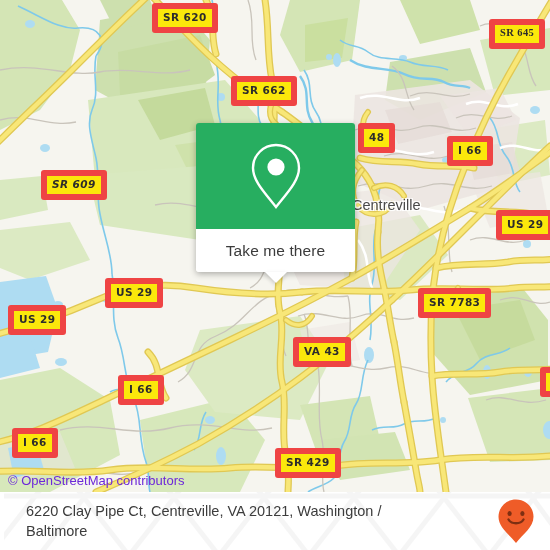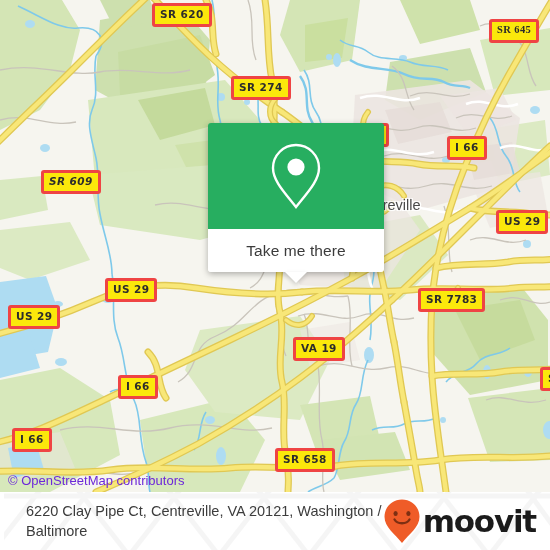--- a/index.html
+++ b/index.html
@@ -26,21 +26,21 @@
     height: 492px;
     overflow: hidden;
     background: #f6f5ef;
   }
   .map-svg { position:absolute; left:0; top:0; display:block; }
 
   
   .shield {
     position: absolute;
     background: #fbe80b;
-    border: 3px solid #ef4444;
+    border: 6px solid #ef4444;
     border-radius: 3px;
     color: #2c2c2c;
     font-family: "DejaVu Sans", sans-serif;
     font-weight: bold;
     font-size: 10.5px;
     line-height: 1;
     padding: 3px 5px 4px 5px;
     letter-spacing: 0.4px;
     white-space: nowrap;
     box-sizing: border-box;
@@ -66,23 +66,23 @@
     bottom: 4px;
     font-family: "Liberation Sans", sans-serif;
     font-size: 13px;
     color: #6d28d9;
     white-space: nowrap;
   }
 
   
   .card {
     position: absolute;
-    left: 208px;
+    left: 196px;
     top: 123px;
-    width: 176px;
+    width: 159px;
     border-radius: 3px;
     box-shadow: 0 2px 6px rgba(0,0,0,0.30);
     overflow: visible;
     z-index: 40;
   }
   .card-top {
     height: 106px;
     border-radius: 3px 3px 0 0;
     display: flex;
     align-items: center;
@@ -387,33 +387,33 @@
           <path d="M276,98 C268,106 268,118 276,124"></path>
           <path d="M432,292 C442,300 452,298 458,288"></path>
           <path d="M286,320 C296,328 306,326 312,316"></path>
         </g>
       </g>
     </svg>
 
     <div>
       <div class="shield" style="left:152px; top:3px;">SR 620</div>
       <div class="shield" style="left:489px; top:19px;font-family:Liberation Serif, serif;">SR 645</div>
-      <div class="shield" style="left:231px; top:76px;">SR 274</div>
+      <div class="shield" style="left:231px; top:76px;">SR 662</div>
       <div class="shield" style="left:358px; top:123px; z-index:5;">48</div>
       <div class="shield" style="left:447px; top:136px;">I 66</div>
       <div class="shield" style="left:41px;  top:170px;font-style:italic;">SR 609</div>
       <div class="shield" style="left:496px; top:210px;">US 29</div>
       <div class="shield" style="left:105px; top:278px;">US 29</div>
       <div class="shield" style="left:418px; top:288px;">SR 7783</div>
       <div class="shield" style="left:8px;   top:305px;">US 29</div>
-      <div class="shield" style="left:293px; top:337px;">VA 19</div>
+      <div class="shield" style="left:293px; top:337px;">VA 43</div>
       <div class="shield" style="left:540px; top:367px;">S</div>
       <div class="shield" style="left:118px; top:375px;">I 66</div>
       <div class="shield" style="left:12px;  top:428px;">I 66</div>
-      <div class="shield" style="left:275px; top:448px;">SR 658</div>
+      <div class="shield" style="left:275px; top:448px;">SR 429</div>
     </div>
 
     <div class="place-label" style="left:352px; top:197px;">Centreville</div>
 
     <div class="osm-attrib">© OpenStreetMap contributors</div>
 
     <div class="card">
       <div class="card-top" style="background:#27ae60;">
         <svg width="58" height="72" viewBox="0 0 58 72">
           <path d="M29 5 C16.3 5 6 15.3 6 28 C6 41 18 53 29 67 C40 53 52 41 52 28 C52 15.3 41.7 5 29 5 Z" fill="none" stroke="#ffffff" stroke-width="2.4"></path>
@@ -451,18 +451,17 @@
     <div class="footer-inner">
       <div class="footer-address">6220 Clay Pipe Ct, Centreville, VA 20121, Washington / Baltimore</div>
 
       <div class="brand">
         <svg width="40" height="46" viewBox="0 0 40 46">
           <path d="M20 1.5 C10 1.5 2.5 9.2 2.5 18.8 C2.5 29.5 13 36 20 45 C27 36 37.5 29.5 37.5 18.8 C37.5 9.2 30 1.5 20 1.5 Z" fill="#ef5c28"></path>
           <ellipse cx="13.6" cy="15.4" rx="2.1" ry="2.5" fill="#7e2f12"></ellipse>
           <ellipse cx="26.4" cy="15.4" rx="2.1" ry="2.5" fill="#7e2f12"></ellipse>
           <path d="M12.5 21.5 C15.5 26.5 24.5 26.5 27.5 21.5" fill="none" stroke="#7e2f12" stroke-width="2.3" stroke-linecap="round"></path>
         </svg>
-        <span class="brand-word">moovit</span>
       </div>
     </div>
   </div>
 
 </div>
 
 </body></html>

